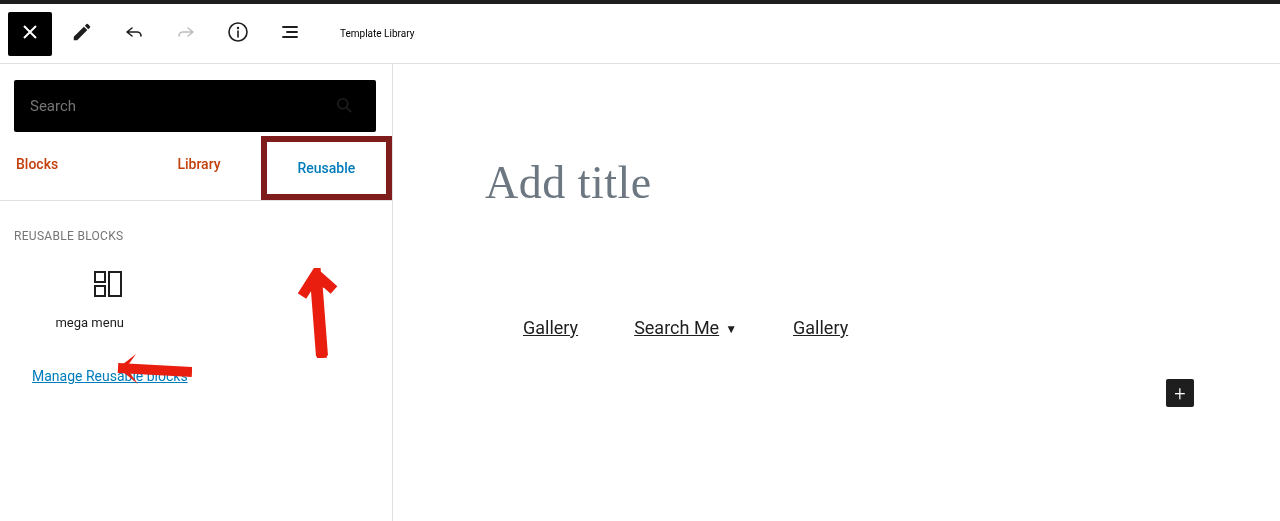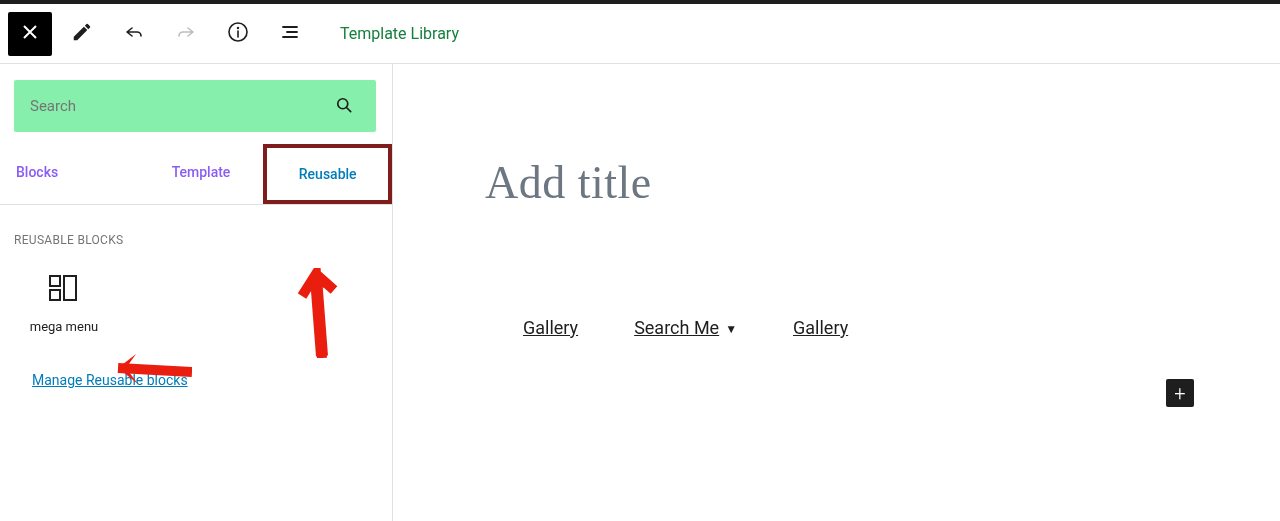--- a/index.html
+++ b/index.html
@@ -2,33 +2,33 @@
 <html><head>
   <meta charset="utf-8">
   <style>
     * { margin: 0; padding: 0; box-sizing: border-box; font-family: -apple-system, BlinkMacSystemFont, "Segoe UI", Roboto, Oxygen-Sans, Ubuntu, Cantarell, "Helvetica Neue", sans-serif; }
     body { background: #fff; width: 1280px; height: 521px; overflow: hidden; }
     .topbar-line { height: 4px; background: #1e1e1e; }
     .topbar { height: 60px; display: flex; align-items: center; padding: 0 8px; gap: 8px; border-bottom: 1px solid #e0e0e0; }
     .btn-close { width: 44px; height: 44px; background: #000; display: flex; align-items: center; justify-content: center; cursor: pointer; border-radius: 2px; }
     .tb-icon { width: 44px; height: 44px; display: flex; align-items: center; justify-content: center; cursor: pointer; color: #1e1e1e; }
     .tb-icon.disabled { color: #bdbdbd; cursor: default; }
-    .tb-label { font-size: 16px; color: #15803d; padding: 0 20px; cursor: pointer; }
+    .tb-label { font-size: 10px; color: #000000; padding: 0 20px; cursor: pointer; }
     .main { display: flex; height: calc(521px - 64px); }
     .sidebar { width: 393px; border-right: 1px solid #e0e0e0; padding: 16px 0 0 0; position: relative; }
-    .search-wrap { margin: 0 16px 12px 14px; background: #86efac; height: 52px; display: flex; align-items: center; padding: 16px 16px; border-radius: 2px; }
+    .search-wrap { margin: 0 16px 4px 14px; background: #000000; height: 52px; display: flex; align-items: center; padding: 16px 16px; border-radius: 2px; }
     .search-input { flex: 1; border: none; background: transparent; outline: none; font-size: 15px; color: #757575; }
     .search-input::placeholder { color: #757575; }
     .search-btn { background: none; border: none; cursor: pointer; padding: 6px; }
     .tabs { display: flex; border-bottom: 1px solid #e0e0e0; margin-top: 0; }
-    .tab { flex: 1; text-align: center; padding: 18px 0; font-size: 14px; font-weight: 500; color: #8b5cf6; cursor: pointer; border: 2px solid transparent; }
-    .tab.active { color: #007cba; border: 4px solid #7f1d1d; }
+    .tab { flex: 1; text-align: center; padding: 18px 0; font-size: 14px; font-weight: 500; color: #c2410c; cursor: pointer; border: 2px solid transparent; }
+    .tab.active { color: #007cba; border: 6px solid #7f1d1d; }
     .tabs .tab:first-child { text-align: left; padding-left: 14px; }
     .section-title { font-size: 12px; font-weight: 400; text-transform: uppercase; color: #757575; padding: 28px 14px 8px 14px; letter-spacing: 0.3px; }
-    .block-item { width: 120px; text-align: center; padding: 20px 0 8px 0; margin-left: 4px; cursor: pointer; }
+    .block-item { width: 120px; text-align: right; padding: 20px 0 8px 0; margin-left: 4px; cursor: pointer; }
     .block-item .blabel { font-size: 13px; color: #1e1e1e; margin-top: 14px; }
     .manage-link { display: inline-block; margin: 30px 0 0 32px; font-size: 14px; color: #007cba; text-decoration: underline; cursor: pointer; }
     .canvas { flex: 1; position: relative; padding: 0; }
     .title-field { font-family: Georgia, "Times New Roman", serif; font-size: 46px; font-weight: 300; color: #6c7781; letter-spacing: 0.5px; padding: 92px 11px 0 92px; outline: none; }
     .nav-row { display: flex; gap: 56px; align-items: flex-start; padding: 108px 0 0 130px; font-size: 18px; }
     .nav-link { color: #1e1e1e; text-decoration: underline; cursor: pointer; }
     .caret { display: inline-block; margin-left: 6px; font-size: 12px; vertical-align: middle; }
     .add-btn { position: absolute; bottom: 114px; right: 86px; width: 28px; height: 28px; background: #1e1e1e; color: #fff; border-radius: 2px; display: flex; align-items: center; justify-content: center; cursor: pointer; font-size: 20px; font-weight: 300; }
     .arrow { position: absolute; pointer-events: none; }
     .arrow1 { left: 298px; top: 204px; }
@@ -95,21 +95,21 @@
         <span>
           <svg width="20" height="20" viewBox="0 0 24 24" fill="none">
               <circle cx="10.5" cy="10.5" r="6" stroke="#1e1e1e" stroke-width="2"></circle>
               <path d="M15 15 L20 20" stroke="#1e1e1e" stroke-width="2" stroke-linecap="round"></path>
             </svg>
         </span>
       </button>
     </div>
     <div class="tabs">
       <div class="tab">Blocks</div>
-      <div class="tab">Template</div>
+      <div class="tab">Library</div>
       <div class="tab active">Reusable</div>
     </div>
     <div class="section-title">REUSABLE BLOCKS</div>
     <div class="block-item">
       <span>
         <svg width="30" height="26" viewBox="0 0 30 26" fill="none">
           <rect x="1" y="1" width="10" height="10" stroke="#1e1e1e" stroke-width="2"></rect>
           <rect x="1" y="15" width="10" height="10" stroke="#1e1e1e" stroke-width="2"></rect>
           <rect x="15" y="1" width="12" height="24" stroke="#1e1e1e" stroke-width="2"></rect>
         </svg>

